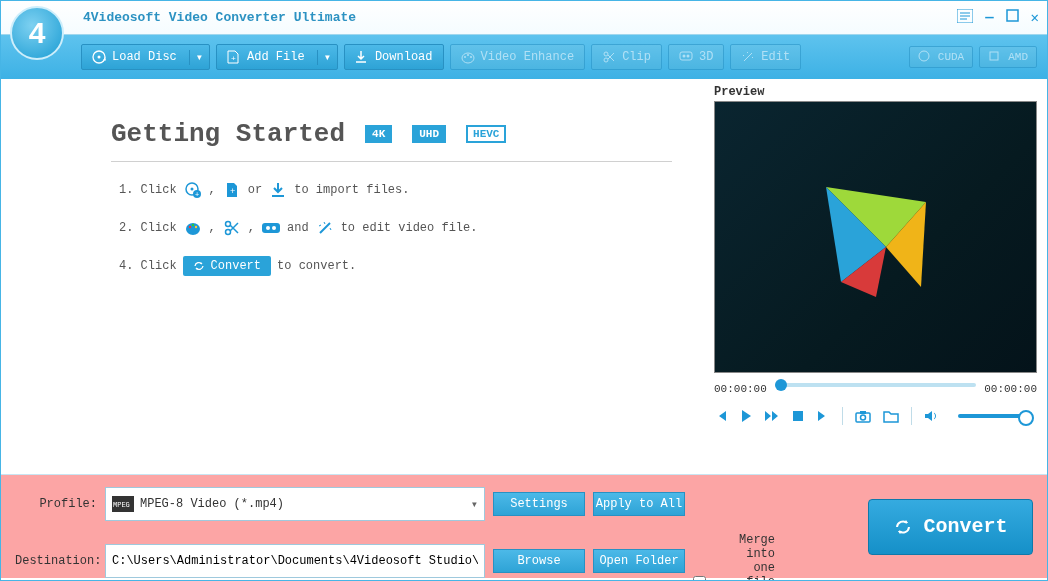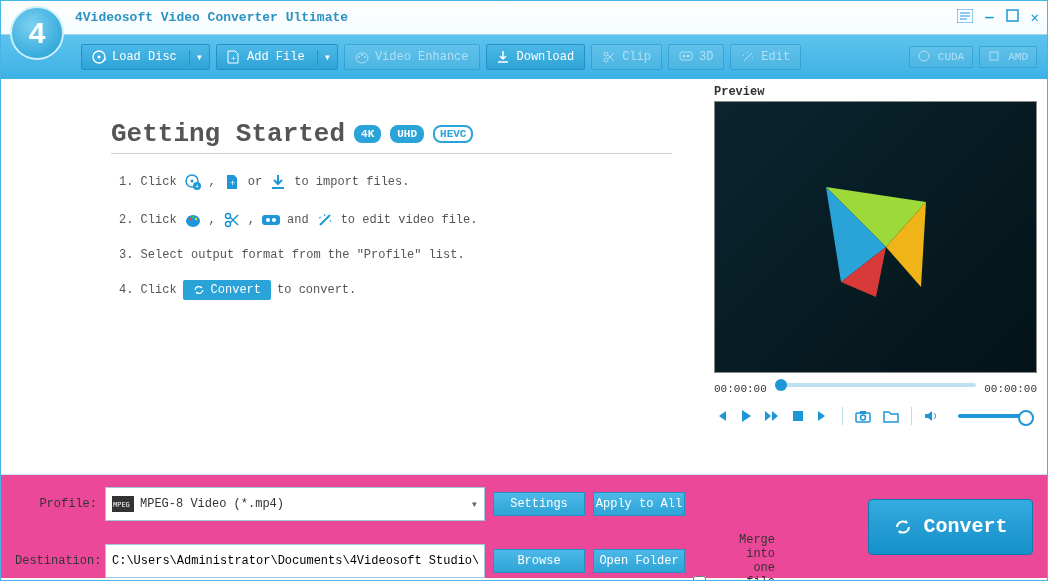--- a/index.html
+++ b/index.html
@@ -1,51 +1,51 @@
 <!DOCTYPE html>
 <html><head>
 <meta charset="utf-8">
 <style>
 *{box-sizing:border-box;margin:0;padding:0}
 body{font-family:"Courier New",monospace;font-size:12px;color:#333;background:#fff;width:1048px;height:581px;overflow:hidden;border:1px solid #46b5e6}
-.titlebar{height:34px;background:linear-gradient(#fff,#f5fcff);display:flex;align-items:center;padding-left:16px;border-bottom:1px solid #9fd7ee}
+.titlebar{height:34px;background:linear-gradient(#fff,#f5fcff);display:flex;align-items:center;padding-left:24px;border-bottom:1px solid #9fd7ee}
 .titlebar .t{color:#2c92c2;font-weight:bold;font-size:13px;margin-left:58px}
 .winbtns{margin-left:auto;display:flex;margin-right:8px;gap:12px}
 .winbtns span{color:#1d97d7;cursor:pointer;font-size:14px;font-weight:bold}
 .logo{position:absolute;top:6px;left:10px;width:54px;height:54px;border-radius:50%;background:radial-gradient(circle at 40% 35%,#7ed1f1,#1a9cd3);display:flex;align-items:center;justify-content:center;color:#fff;font-size:30px;font-weight:bold;font-family:Arial;z-index:10;border:2px solid #cdeefb}
 .toolbar{height:44px;background:linear-gradient(#5ec3ee,#3db1e5);display:flex;align-items:center;padding-left:80px;padding-right:10px;gap:6px}
 .btn{height:26px;border:1px solid #2891c3;border-radius:2px;background:linear-gradient(#4cb9e8,#2ea3d6);color:#fff;display:flex;align-items:center;padding:0 10px;cursor:pointer;font-size:12px;gap:6px;font-family:inherit}
 .btn.disabled{opacity:.55;background:linear-gradient(#6ac5ea,#52b6de)}
 .btn.split{padding-right:0}
 .btn.split .drop{border-left:1px solid #2891c3;padding:0 6px;margin-left:6px}
 .btn .ic{display:inline-block;width:14px;height:14px}
 .spacer{flex:1}
 .small-btn{height:22px;font-size:11px;padding:0 8px}
 .main{display:flex;height:395px}
 .left{flex:1;padding:40px 30px 10px 110px}
-.gs-h{display:flex;align-items:center;gap:9px;border-bottom:1px solid #d0d0d0;padding-bottom:4px;margin-bottom:18px}
+.gs-h{display:flex;align-items:center;gap:20px;border-bottom:1px solid #d0d0d0;padding-bottom:12px;margin-bottom:18px}
 .gs-h h1{font-size:26px;font-weight:bold;color:#555;font-family:inherit}
-.badge{border:2px solid #2aa3d9;color:#2aa3d9;border-radius:8px;font-size:11px;padding:1px 5px;font-weight:bold}
+.badge{border:2px solid #2aa3d9;color:#2aa3d9;border-radius:0;font-size:11px;padding:1px 5px;font-weight:bold}
 .badge.fill{background:#2aa3d9;color:#fff}
 .step{margin:18px 8px;font-size:12px;color:#555;display:flex;align-items:center;gap:6px}
 .ico{display:inline-flex;width:20px;height:20px;align-items:center;justify-content:center;color:#1d97d7}
 .mini-btn{background:#2aa3d9;color:#fff;padding:3px 10px;border-radius:2px;display:inline-flex;align-items:center;gap:6px}
 .right{width:345px;padding:6px 10px 0 12px}
 .prev-label{font-size:12px;font-weight:bold;margin-bottom:2px}
 .preview{width:100%;height:272px;background:linear-gradient(135deg,#0a2530,#061a20 60%,#04131a);border:1px solid #888;position:relative;overflow:hidden}
 .tri{position:absolute;left:50%;top:50%;transform:translate(-50%,-50%)}
 .timebar{display:flex;align-items:flex-start;gap:8px;margin-top:10px;font-size:11px}
 .timebar .track{flex:1;height:4px;background:#bde1f1;border-radius:2px;position:relative}
 .timebar .track .dot{position:absolute;left:0;top:-4px;width:12px;height:12px;border-radius:50%;background:#1d97d7}
 .controls{display:flex;align-items:center;gap:12px;margin-top:12px;color:#1d97d7}
 .controls .sep{width:1px;height:18px;background:#c0dce8}
 .controls .vol{flex:1;height:4px;background:#1d97d7;border-radius:2px;margin-left:6px;position:relative;max-width:70px}
 .controls .vol::after{content:"";position:absolute;right:-6px;top:-4px;width:12px;height:12px;border:2px solid #1d97d7;border-radius:50%;background:#fff}
 .ctrl-ic{cursor:pointer}
-.bottom{border-top:1px solid #c8e5f2;background:#ec4899;height:104px;padding:12px 14px;display:flex;gap:14px}
+.bottom{border-top:1px solid #c8e5f2;background:#fca5a5;height:104px;padding:12px 14px;display:flex;gap:14px}
 .bl{flex:1}
 .row{display:flex;align-items:center;gap:8px;margin-bottom:12px}
 .row label{width:82px;text-align:right}
 .sel,.txt{height:24px;border:1px solid #9ec9dd;background:#fff;padding:16px 6px;font-family:inherit;font-size:12px}
 .sel{width:380px;display:flex;align-items:center;gap:6px;cursor:pointer}
 .sel .arr{margin-left:auto;color:#666}
 .txt{width:380px}
 .sm-btn{width:92px;height:24px;background:linear-gradient(#4cb9e8,#2ea3d6);border:1px solid #2891c3;color:#fff;cursor:pointer;font-family:Liberation Mono, monospace;font-size:12px}
 .convert-btn{width:165px;height:56px;background:linear-gradient(#35abe0,#1590c8);border:1px solid #0f79aa;border-radius:4px;color:#fff;font-size:20px;font-weight:bold;display:flex;align-items:center;justify-content:center;gap:10px;cursor:pointer;font-family:inherit;align-self:center}
 .chk{display:flex;align-items:flex-end;gap:15px}
@@ -93,38 +93,38 @@
   <div class="btn split">
     <span class="ic">
         <svg width="12" height="14">
           <path d="M1 1h7l3 3v9H1z" fill="none" stroke="#fff"></path>
           <text x="4" y="11" font-size="8" fill="#fff">+</text>
         </svg>
       </span>
     <span>Add File</span>
     <span class="drop">▾</span>
   </div>
+  <div class="btn">
+    <span class="ic">
+        <svg width="12" height="14">
+          <path d="M6 1v8M3 6l3 3 3-3M1 12h10" fill="none" stroke="#fff" stroke-width="1.5"></path>
+        </svg>
+      </span>
+    <span>Download</span>
+  </div>
   <div class="btn disabled">
     <span class="ic">
         <svg width="14" height="14">
           <ellipse cx="7" cy="8" rx="6" ry="5" fill="none" stroke="#fff"></ellipse>
           <circle cx="4" cy="7" r="1" fill="#fff"></circle>
           <circle cx="7" cy="5" r="1" fill="#fff"></circle>
           <circle cx="10" cy="7" r="1" fill="#fff"></circle>
         </svg>
       </span>
     <span>Video Enhance</span>
-  </div>
-  <div class="btn">
-    <span class="ic">
-        <svg width="12" height="14">
-          <path d="M6 1v8M3 6l3 3 3-3M1 12h10" fill="none" stroke="#fff" stroke-width="1.5"></path>
-        </svg>
-      </span>
-    <span>Download</span>
   </div>
   <div class="btn disabled">
     <span class="ic">
         <svg width="14" height="14">
           <circle cx="4" cy="4" r="2" fill="none" stroke="#fff"></circle>
           <circle cx="4" cy="10" r="2" fill="none" stroke="#fff"></circle>
           <path d="M6 5l6 6M6 9l6-6" stroke="#fff"></path>
         </svg>
       </span>
     <span>Clip</span>
@@ -226,23 +226,20 @@
           </svg>
         </span>
       <span>and</span>
       <span class="ico">
           <svg width="16" height="16">
             <path d="M3 13l10-10" stroke="#1d97d7" stroke-width="2"></path>
             <path d="M2 6l2-1M7 2l1 2M13 8l1 2" stroke="#1d97d7"></path>
           </svg>
         </span>
       <span>to edit video file.</span>
-    </div>
-    <div class="step">
-      <span>3. Select output format from the "Profile" list.</span>
     </div>
     <div class="step">
       <span>4. Click</span>
       <span class="mini-btn">
         <svg width="12" height="12">
             <path d="M2 6a4 4 0 0 1 7-2M10 6a4 4 0 0 1-7 2" fill="none" stroke="#fff" stroke-width="1.3"></path>
             <path d="M8 2l1 2-2 0zM4 10l-1-2 2 0z" fill="#fff"></path>
           </svg>
         <span>Convert</span>
       </span>

